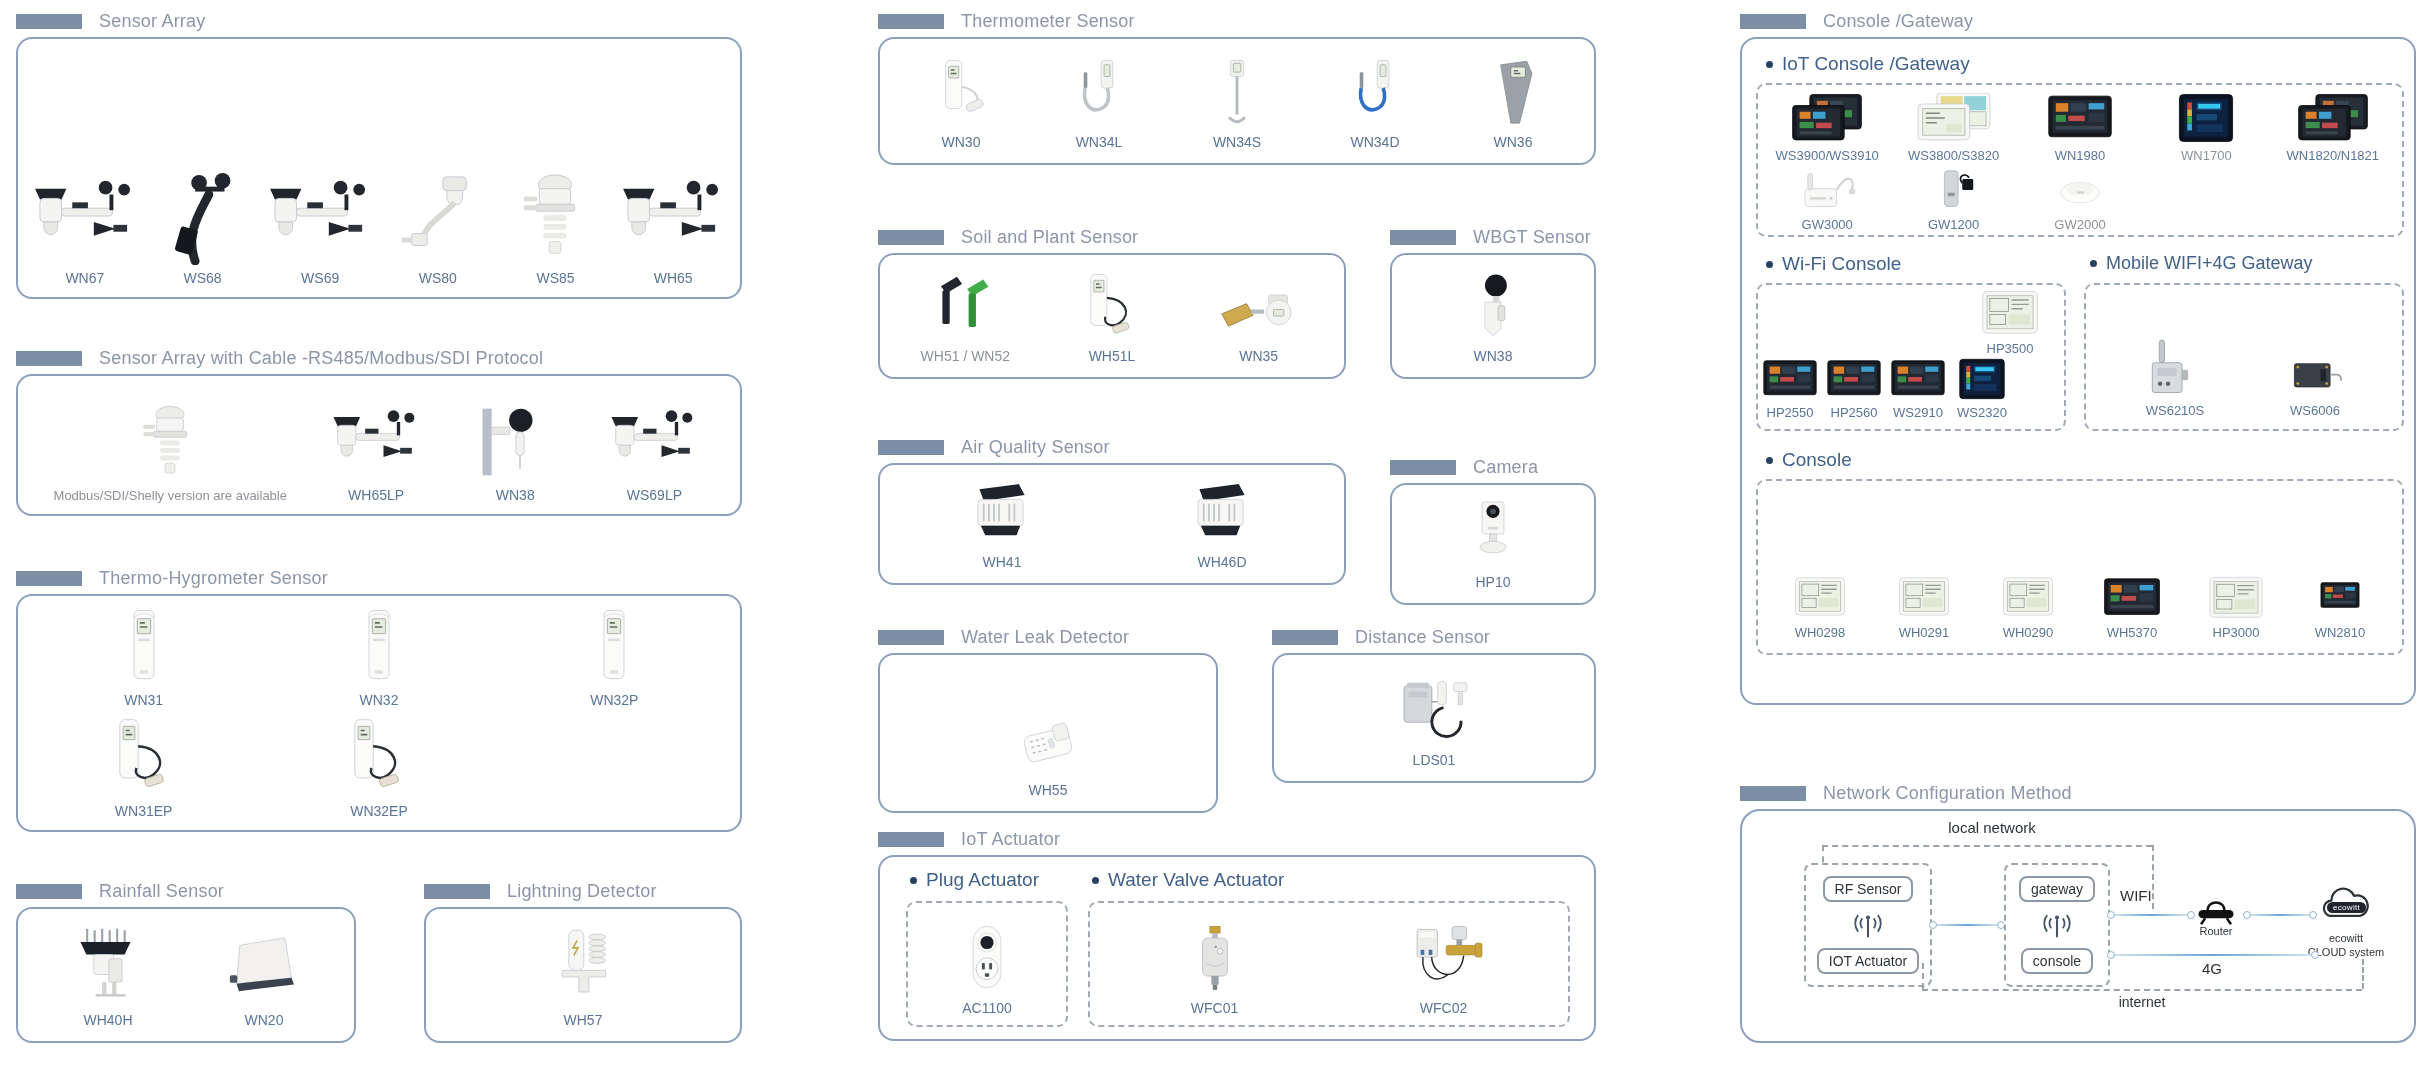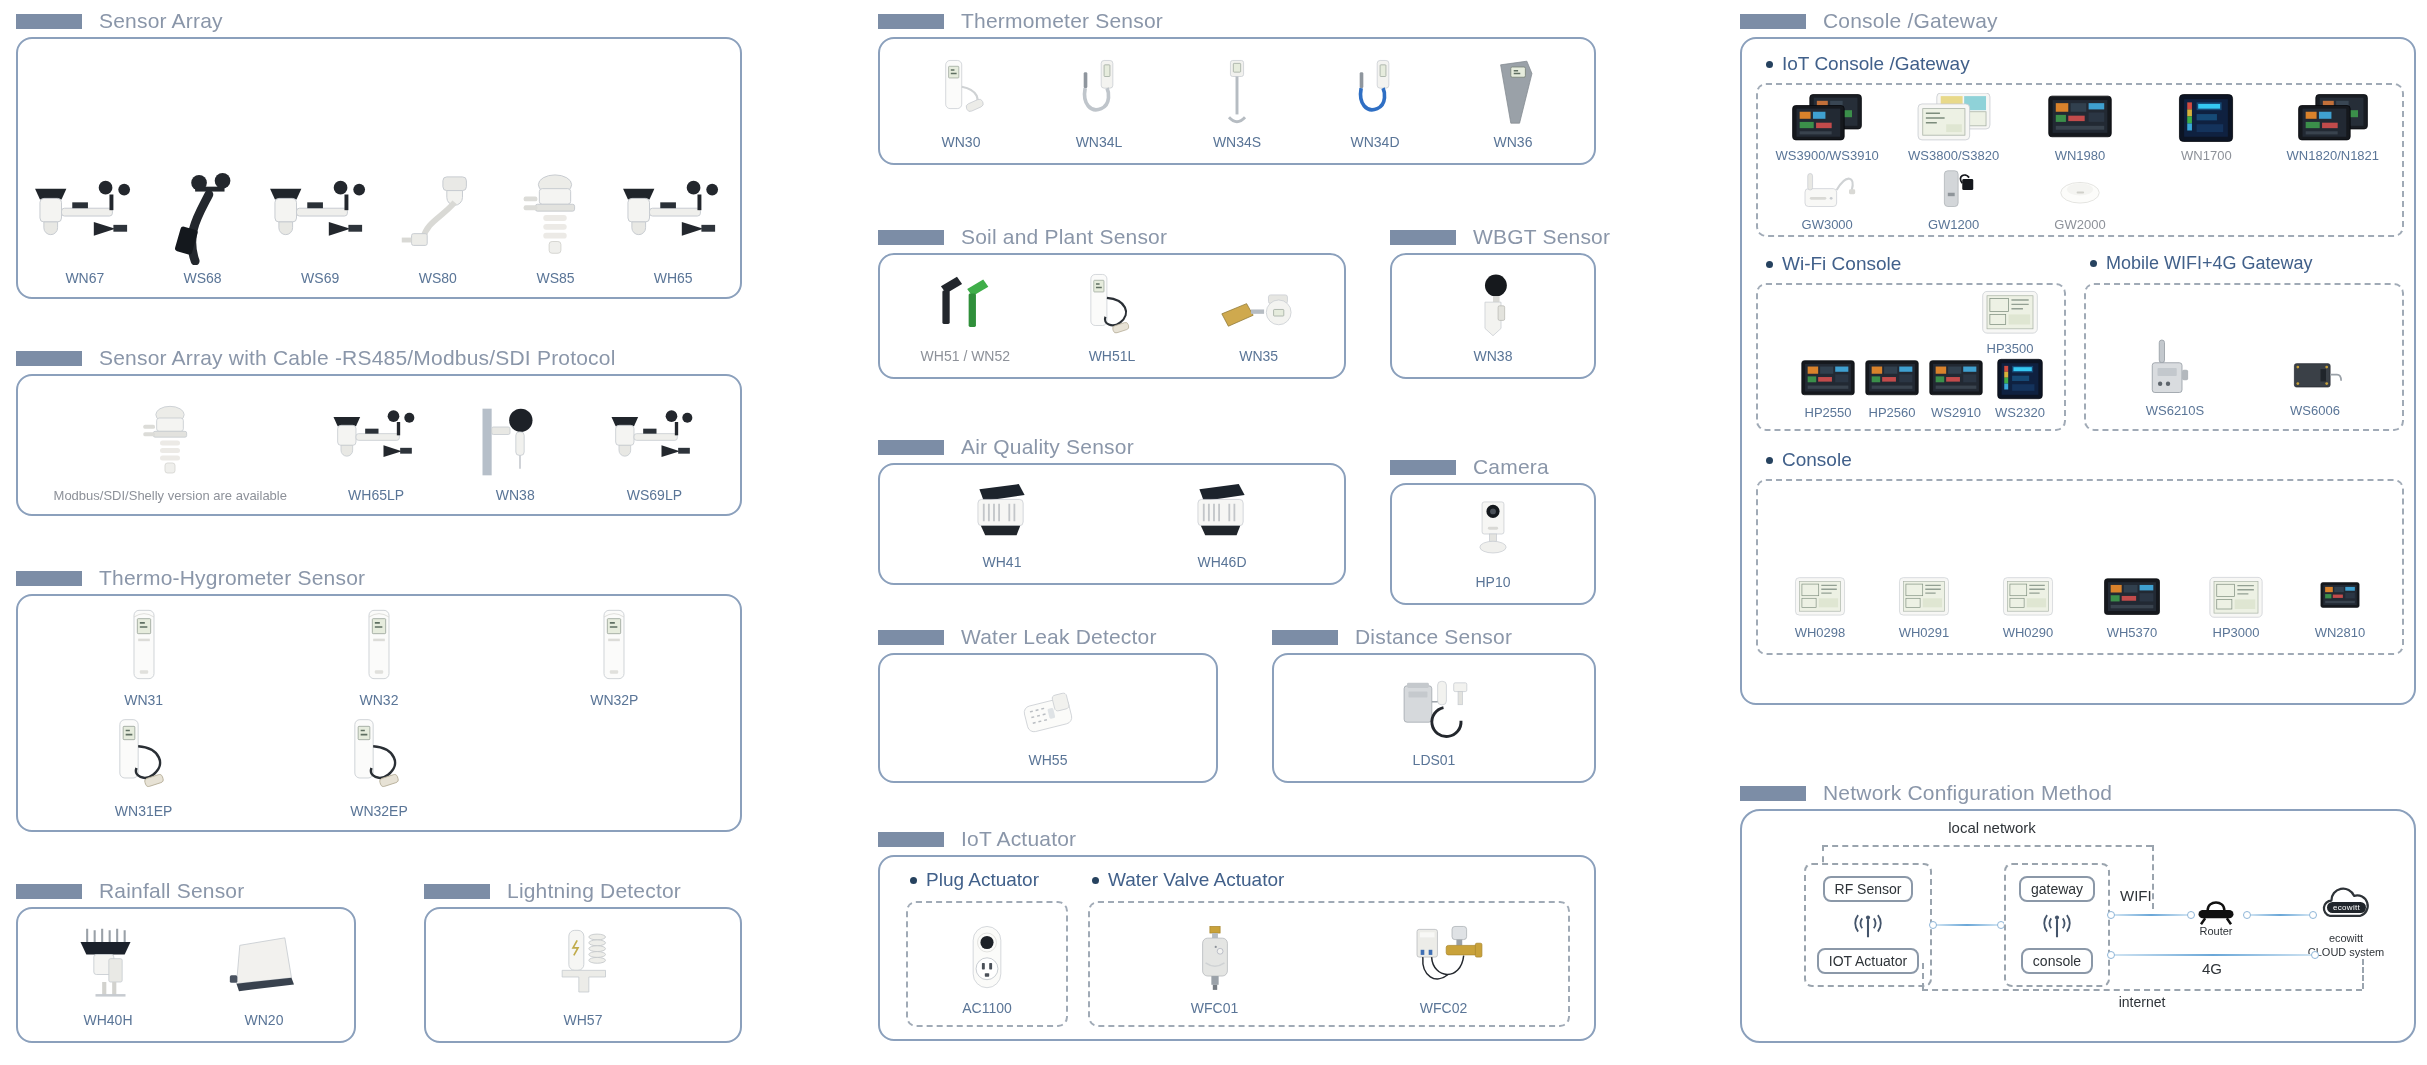--- a/index.html
+++ b/index.html
@@ -1,20 +1,20 @@
 <!DOCTYPE html>
 <html><head>
 <meta charset="utf-8">
 <style>
   html,body{margin:0;padding:0;background:#fff;font-family:"Liberation Sans",sans-serif}
   #canvas{position:relative;width:2427px;height:1065px;background:#fff;overflow:hidden}
   .sec{position:absolute}
   .sec-head{display:flex;align-items:center;gap:17px;height:30px}
   .bar{width:66px;height:15px;background:#7c8da6;flex:0 0 auto}
-  .sec-title{font-size:21px;color:#8a96a9;white-space:nowrap;letter-spacing:.2px}
+  .sec-title{font-size:18px;color:#8a96a9;white-space:nowrap;letter-spacing:.2px}
   .pbox{position:relative;border:2px solid #8ba0bc;border-radius:16px;background:#fff;margin-top:1px;box-sizing:border-box}
   .prow{display:flex;justify-content:space-around;align-items:flex-end;height:100%;padding:12px 12px;box-sizing:border-box}
   .g3,.g4,.g5{display:grid;align-items:end;justify-items:center;height:100%;box-sizing:border-box;row-gap:8px;padding:10px 8px}
   .g3{grid-template-columns:repeat(3,1fr)}
   .g4{grid-template-columns:repeat(6,1fr)}
   .g5{grid-template-columns:repeat(5,1fr)}
   .prod{display:flex;flex-direction:column;align-items:center;gap:5px}
   .plabel{font-size:14px;color:#5a7597;text-align:center;line-height:1.2;white-space:nowrap}
   .plabel.s13{font-size:13px}
   .plabel.muted{color:#8d9199}
@@ -32,21 +32,21 @@
   #sec-sa{left:16px;top:6px;width:726px}     #box-sa{height:262px}
   #sec-cable{left:16px;top:343px;width:726px}#box-cable{height:142px}
   #sec-th{left:16px;top:563px;width:726px}   #box-th{height:238px}
   #sec-rf{left:16px;top:876px;width:340px}   #box-rf{height:136px}
   #sec-ld{left:424px;top:876px;width:318px}  #box-ld{height:136px}
   #sec-tm{left:878px;top:6px;width:718px}    #box-tm{height:128px}
   #sec-sp{left:878px;top:222px;width:468px}  #box-sp{height:126px}
   #sec-wb{left:1390px;top:222px;width:206px} #box-wb{height:126px}
   #sec-aq{left:878px;top:432px;width:468px}  #box-aq{height:122px}
   #sec-cam{left:1390px;top:452px;width:206px}#box-cam{height:122px}
-  #sec-wl{left:878px;top:622px;width:340px}  #box-wl{height:130px}
+  #sec-wl{left:878px;top:622px;width:340px}  #box-wl{height:160px}
   #sec-ds{left:1272px;top:622px;width:324px} #box-ds{height:130px}
   #sec-ia{left:878px;top:824px;width:718px}  #box-ia{height:186px}
   #sec-cg{left:1740px;top:6px;width:676px}   #box-cg{height:668px}
   #sec-nc{left:1740px;top:778px;width:676px} #box-nc{height:234px;border-radius:20px}
   
   #box-cable .prow{padding:10px 16px}
   
   #ia-lab-plug{left:30px;top:12px}
   #ia-lab-valve{left:212px;top:12px}
   #ia-dash-plug{left:26px;top:44px;width:162px;height:126px}
@@ -57,21 +57,21 @@
   #cg-dash-iot{left:14px;top:44px;width:648px;height:154px}
   #cg-lab-wifi{left:24px;top:214px}
   #cg-lab-mobile{left:348px;top:214px;font-size:18px}
   #cg-dash-wifi{left:14px;top:244px;width:310px;height:148px}
   #cg-dash-mobile{left:342px;top:244px;width:320px;height:148px}
   #cg-lab-con{left:24px;top:410px}
   #cg-dash-con{left:14px;top:440px;width:648px;height:176px}
   #cg-dash-iot .g5{padding:8px 6px;row-gap:4px}
   #cg-dash-con .g4{padding:12px 10px;row-gap:24px}
   #cg-dash-wifi{position:absolute}
-  #wifi-row{position:absolute;left:0;right:12px;bottom:8px;display:flex;justify-content:flex-end;align-items:flex-end}
+  #wifi-row{position:absolute;left:0;right:0;bottom:8px;display:flex;justify-content:flex-start;align-items:flex-end}
   #hp3500{position:absolute;right:16px;top:5px}
   #cg-dash-mobile .prow{padding:10px 18px}
   
   .abs{position:absolute}
   .ndash-t{border-top:2px dashed #9aa4ae}
   .ndash-l{border-left:2px dashed #9aa4ae;width:0}
   .ntext{font-size:15px;color:#2e3338}
   .ntext-sm{font-size:11px;color:#2e3338}
   .ngrp{position:absolute;border:2px dashed #9aa4ae;border-radius:8px;display:flex;flex-direction:column;align-items:center;justify-content:space-between;padding:11px 6px;box-sizing:border-box;background:#fff}
   .nbtn{border:2px solid #8b98a8;border-radius:8px;background:#fff;font-size:14px;color:#2e3338;padding:3px 10px;white-space:nowrap}

